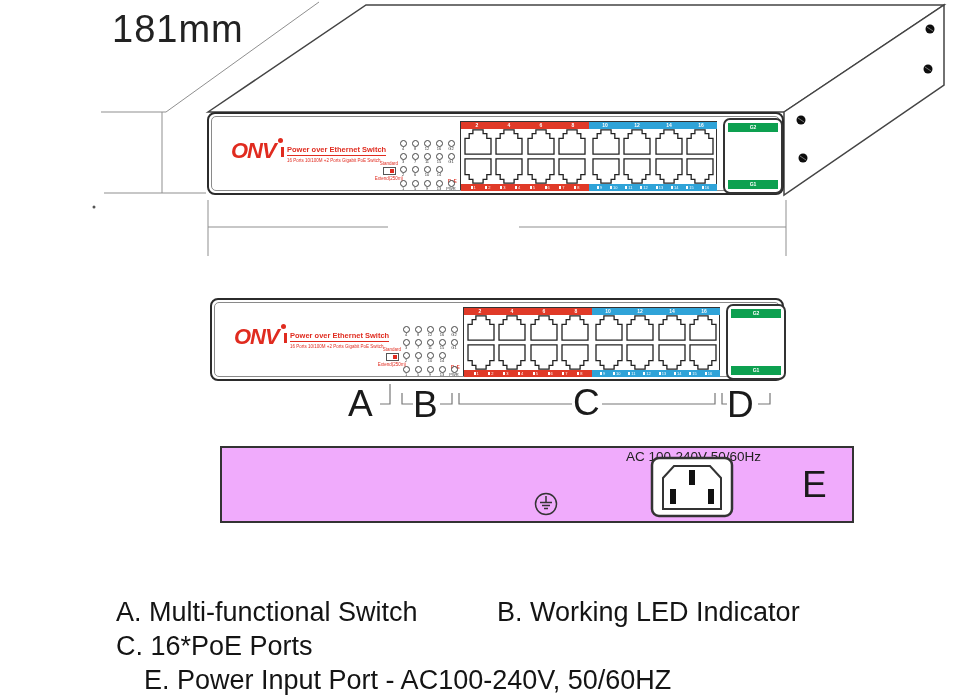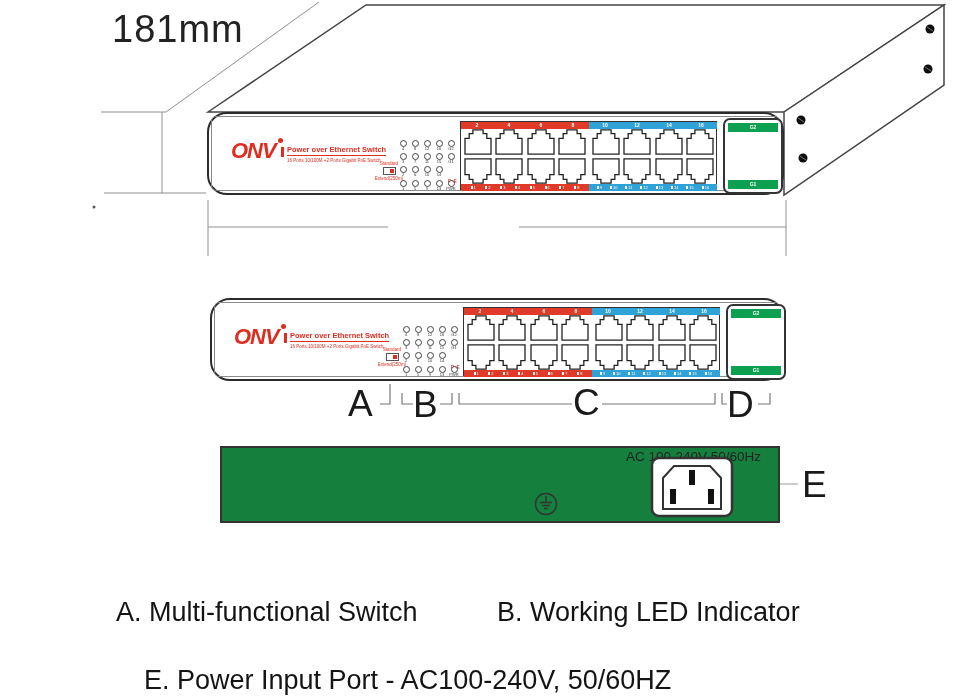--- a/index.html
+++ b/index.html
@@ -6,21 +6,21 @@
   .stage{position:relative;width:965px;height:699px;background:#fff;overflow:hidden;
          font-family:"Liberation Sans",sans-serif;color:#111;margin-left:16px;}
   .stage *{box-sizing:border-box;}
   svg.lines{position:absolute;left:0;top:0;z-index:0;}
 
   
   .dimtxt{position:absolute;font-size:38px;color:#222;letter-spacing:1px;z-index:3;}
   .callout{position:absolute;font-size:37px;color:#1a1a1a;z-index:3;}
 
   
-  .panel-slot{position:absolute;border:2px solid #2b2b2b;border-radius:20px;background:#fff;z-index:2;}
+  .panel-slot{position:absolute;border:2px solid #2b2b2b;border-radius:8px;background:#fff;z-index:2;}
   .pos1{left:191px;top:112px;width:577px;height:83px;}
   .pos2{left:194px;top:298px;width:574px;height:83px;}
   .panel-inner{position:absolute;inset:2px;border:1px solid #8a8a8a;border-radius:5px;}
   .brand{position:absolute;left:22px;top:26px;font-size:22px;font-weight:700;font-style:italic;
          color:#e02b1f;letter-spacing:-1px;line-height:1;}
   .branddot{position:absolute;right:-7px;top:-2px;width:5px;height:5px;border-radius:50%;background:#e02b1f;}
   .titleblock{position:absolute;left:78px;top:31px;width:140px;}
   .tbar{position:absolute;left:-6px;top:2px;width:3px;height:10px;background:#e02b1f;}
   .ptitle{font-size:7.5px;font-weight:700;color:#e02b1f;white-space:nowrap;width:fit-content;
           border-bottom:1.5px solid #e02b1f;padding-bottom:1px;}
@@ -50,22 +50,22 @@
          justify-content:space-evenly;align-content:space-between;}
   .jack{width:28px;height:26px;display:block;}
   .jack.flip{transform:scaleY(-1);}
   .uplink{position:absolute;left:514px;top:4px;width:60px;height:76px;border:2px solid #333;
           border-radius:7px;background:#fff;}
   .ucap{position:absolute;left:3px;right:3px;height:9px;background:#0da050;color:#fff;
         font-size:5px;font-weight:700;text-align:center;line-height:9px;}
   .ucap.t{top:3px;} .ucap.b{bottom:3px;}
 
   
-  .backpanel{position:absolute;left:204px;top:446px;width:560px;height:77px;border:2px solid #333;
-             background:#15803d;z-index:2;}
+  .backpanel{position:absolute;left:204px;top:446px;width:634px;height:77px;border:2px solid #333;
+             background:#f0abfc;z-index:2;}
   .powertxt{position:absolute;left:404px;top:1px;font-size:13.5px;color:#222;white-space:nowrap;}
 
   
   .legend-line{position:absolute;font-size:27px;color:#141414;white-space:nowrap;z-index:3;}
   .lg0{left:100px;top:597px;} .lg1{left:481px;top:597px;}
   .lg2{left:100px;top:631px;} .lg3{left:477px;top:631px;}
   .lg4{left:128px;top:665px;}
 </style>
 </head>
 <body>
@@ -536,14 +536,15 @@
       <rect x="6" y="5" width="80" height="58" rx="7" fill="#fff" stroke="#333" stroke-width="2.5"></rect>
       <path d="M17 56 L17 25 L28 13 L64 13 L75 25 L75 56 Z" fill="#fff" stroke="#333" stroke-width="2"></path>
       <rect x="43" y="17" width="6" height="15" fill="#111"></rect>
       <rect x="24" y="36" width="6" height="15" fill="#111"></rect>
       <rect x="62" y="36" width="6" height="15" fill="#111"></rect>
     </svg>
   </div>
 
   <div class="legend-line lg0">A. Multi-functional Switch</div>
   <div class="legend-line lg1">B. Working LED Indicator</div>
+  <div class="legend-line lg2">C. 16*PoE Ports</div>
   <div class="legend-line lg4">E. Power Input Port - AC100-240V, 50/60HZ</div>
 </div>
 
 </body></html>

